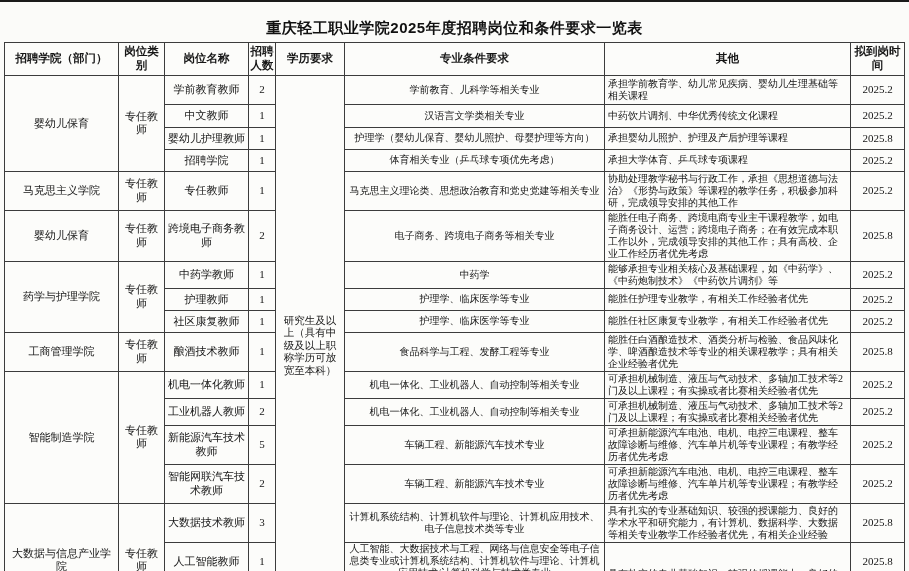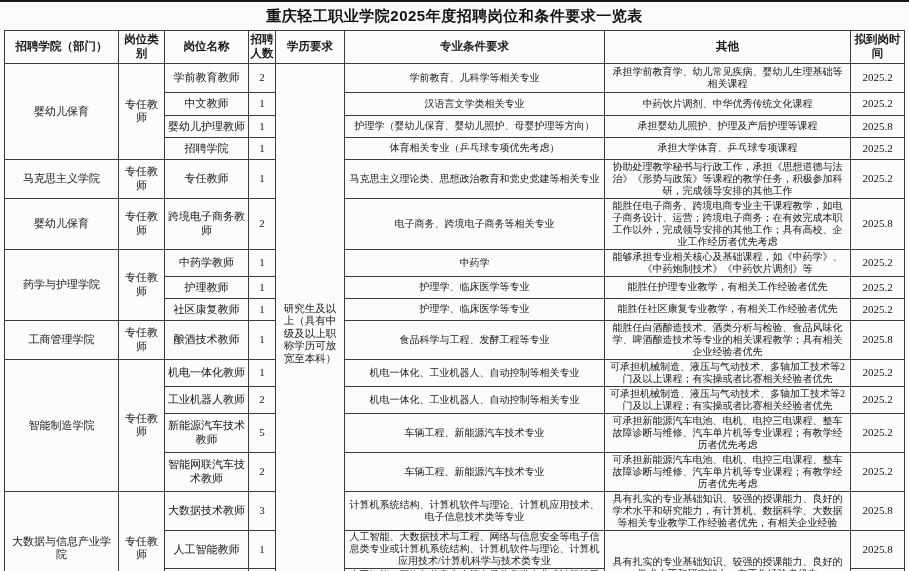--- a/index.html
+++ b/index.html
@@ -9,21 +9,21 @@
     background: #fbfbf9;
     font-family: "Liberation Sans", sans-serif;
     color: #161616;
   }
   .page { border-top: 2px solid #1a1a1a; width: 909px; height: 569px; }
   .title {
     text-align: center;
     font-weight: bold;
     font-size: 15px;
     letter-spacing: 0.5px;
-    padding: 5px 0 4px 0;
+    padding: 17px 0 4px 0;
     color: #111;
   }
   table.recruit {
     border-collapse: collapse;
     table-layout: fixed;
     width: 901px;
     margin: 0 auto;
     background: #fcfcfa;
   }
   th, td {
@@ -37,21 +37,21 @@
     word-break: break-all;
     font-family: "Liberation Serif", "DejaVu Serif", serif;
   }
   th {
     font-weight: bold;
     font-size: 11.5px;
     font-family: "Liberation Sans", sans-serif;
     padding: 2px 1px;
   }
   td.major { font-size: 10px; }
-  td.other { font-size: 10px; text-align: center; padding: 1px 3px; }
+  td.other { font-size: 10px; text-align: left; padding: 1px 3px; }
   td.edu   { font-size: 10.5px; padding: 0 3px; }
   td.cnt, td.start { font-size: 11px; }
   td.college { font-size: 11px; }
 </style>
 </head>
 <body>
 
 <div class="page">
   <div class="title">重庆轻工职业学院2025年度招聘岗位和条件要求一览表</div>
 

